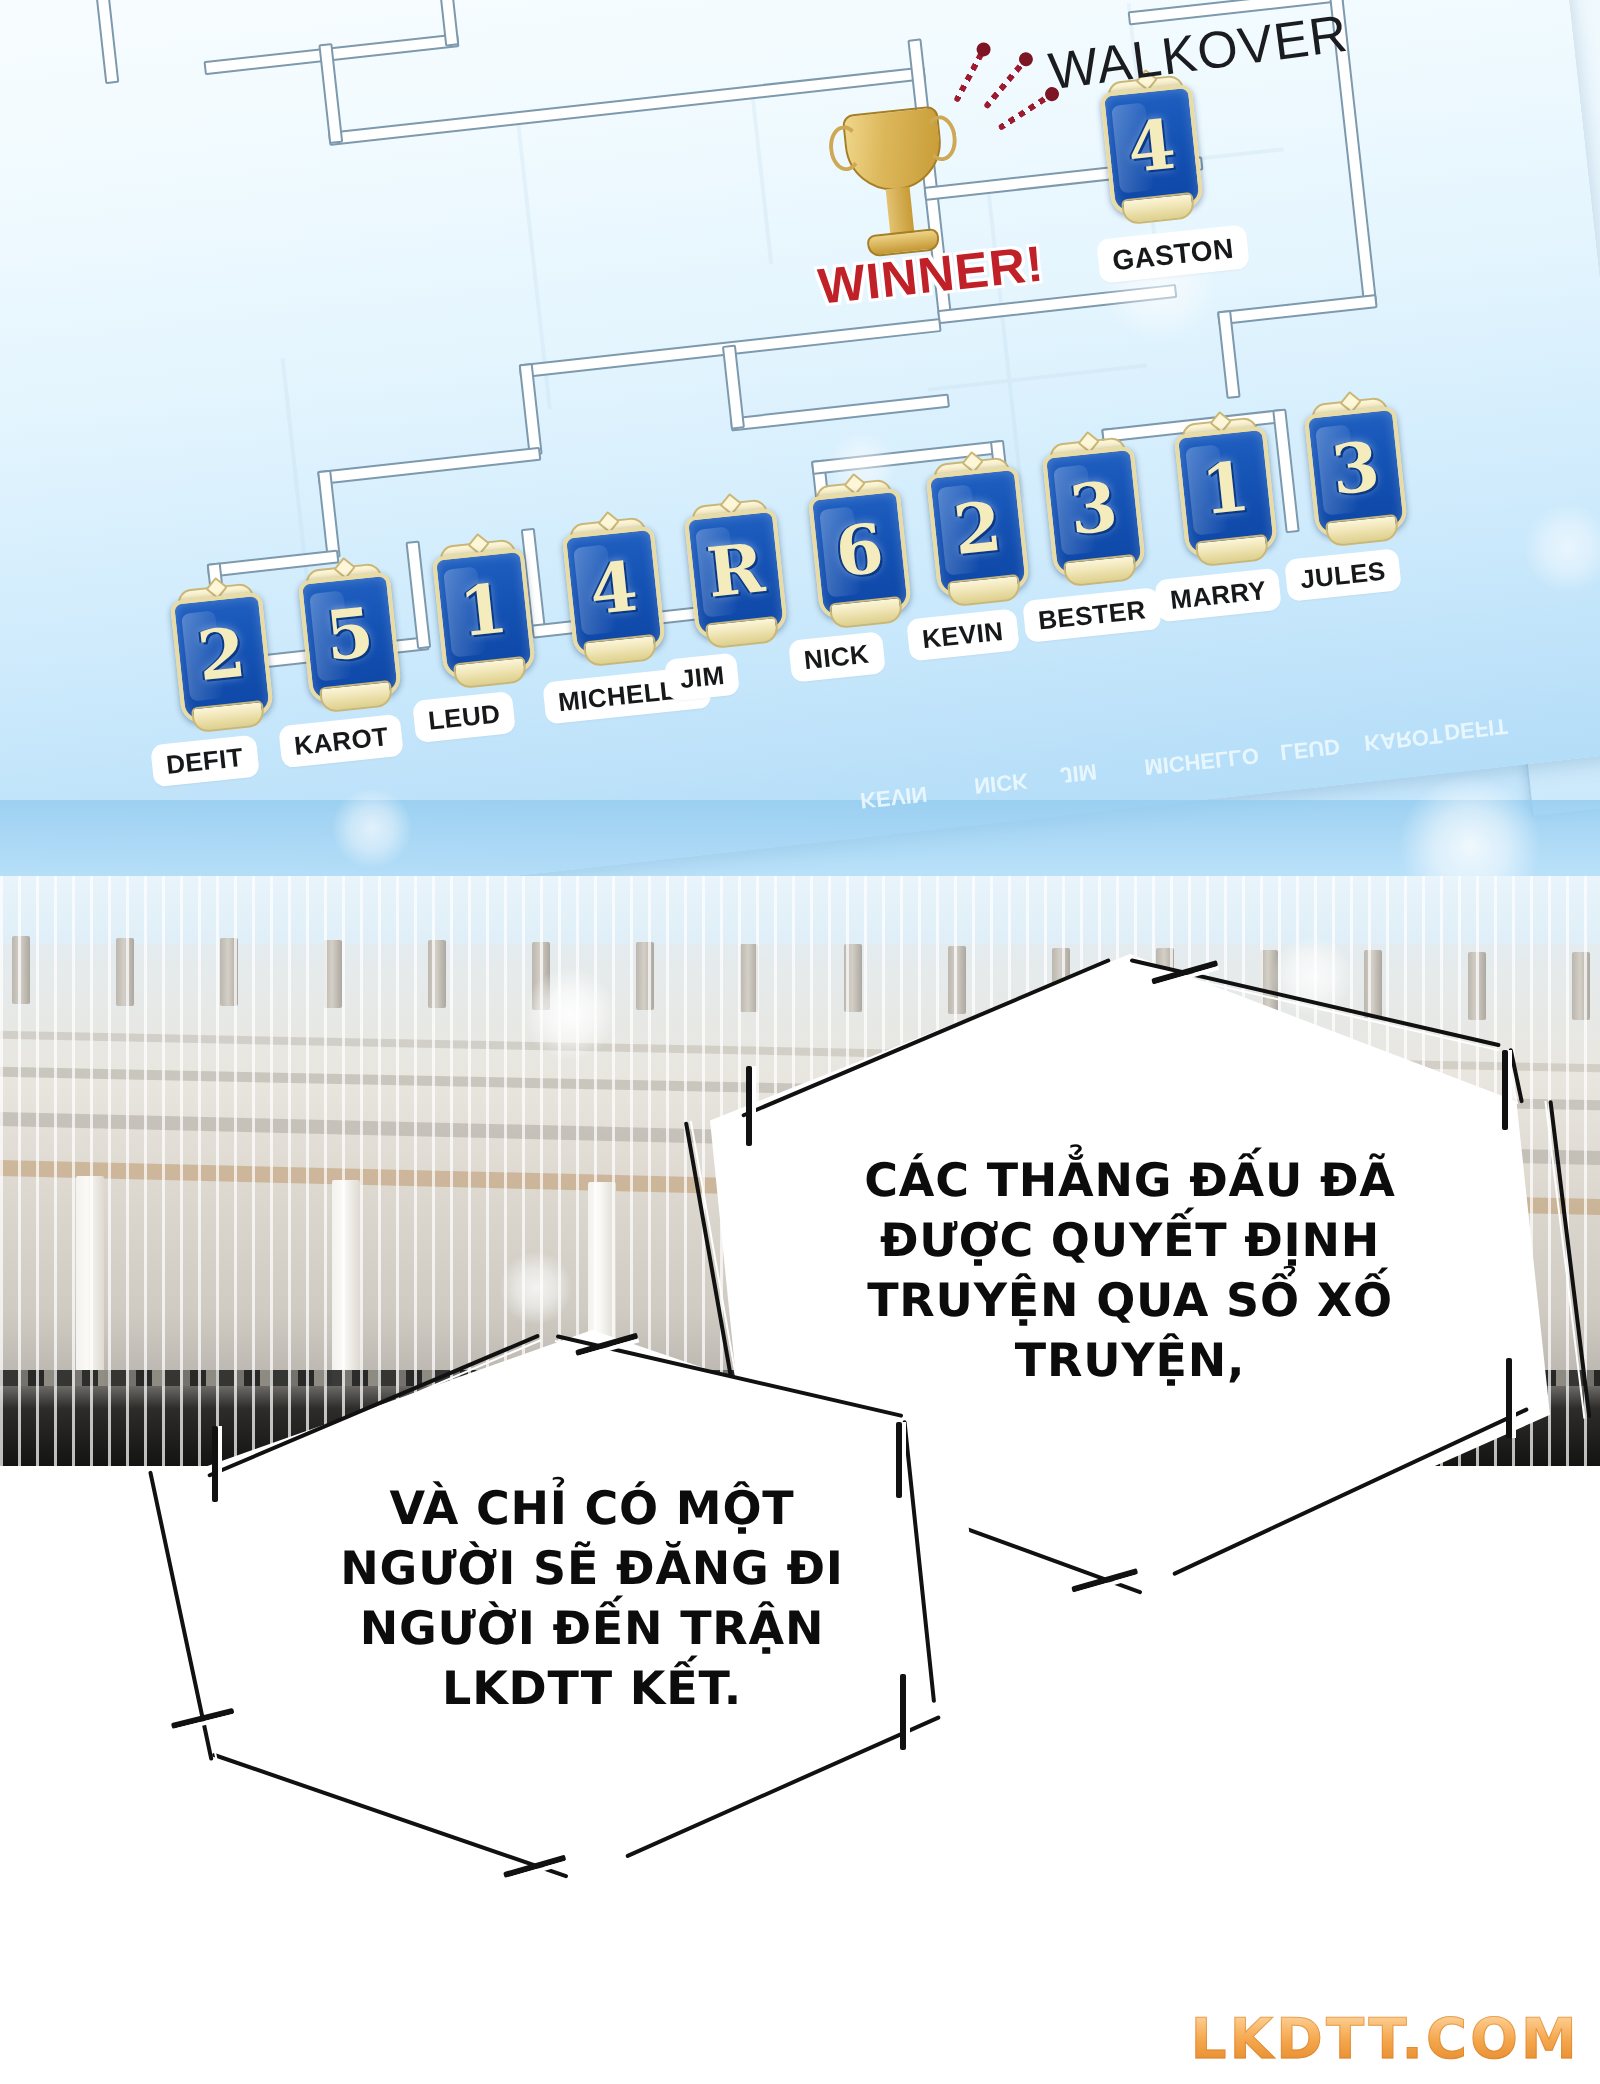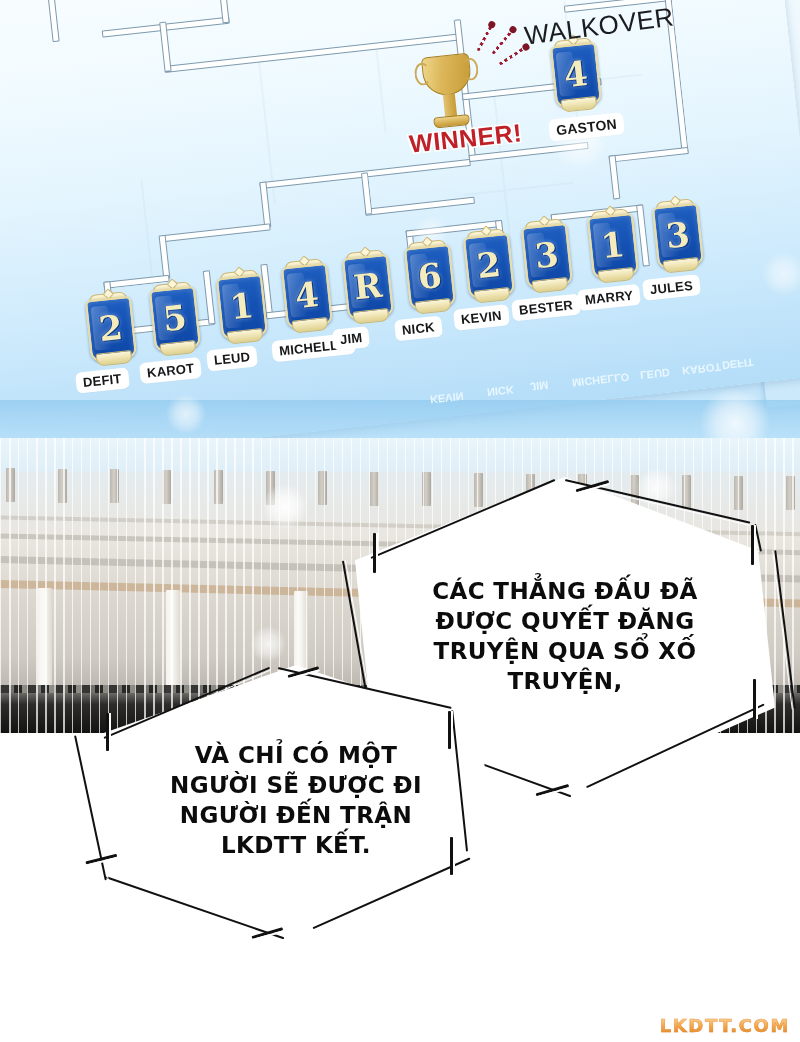--- a/index.html
+++ b/index.html
@@ -133,21 +133,21 @@
     font-family:"DejaVu Sans",sans-serif;font-weight:bold;color:#0c0c0c;
     font-size:23px;line-height:1.30;letter-spacing:.4px;}
   .bub-text span{display:block;}
 
   
   #watermark{position:absolute;right:10px;bottom:6px;text-align:center;}
   #wm-line1{font-family:"DejaVu Sans",sans-serif;font-weight:bold;font-size:15px;letter-spacing:1.1px;
     background:linear-gradient(180deg,#fcd9a8 0%,#f2a34a 55%,#e07f20 100%);
     -webkit-background-clip:text;background-clip:text;color:transparent;
     -webkit-text-stroke:.45px rgba(214,120,30,.55);}
-  #wm-line2{margin-top:2px;font-family:"DejaVu Sans",sans-serif;font-weight:bold;font-size:18px;
+  #wm-line2{margin-top:2px;font-family:"DejaVu Sans",sans-serif;font-weight:bold;font-size:28px;
     letter-spacing:1.6px;
     background:linear-gradient(180deg,#ffe0b0 0%,#f5a84f 50%,#e08322 100%);
     -webkit-background-clip:text;background-clip:text;color:transparent;
     -webkit-text-stroke:.5px rgba(214,120,30,.5);}
 </style>
 </head>
 <body>
 
 <div id="page">
 
@@ -399,21 +399,21 @@
     <div class="bub-edge" style="left:18px;top:252px;width:172px;transform:rotate(260deg);"></div>
     <div class="bub-edge" style="left:16px;top:80px;width:200px;transform:rotate(-23deg);"></div>
     <div class="tick" style="left:236px;top:-8px;height:34px;transform:rotate(74deg);"></div>
     <div class="tick" style="left:396px;top:48px;height:40px;transform:rotate(0deg);"></div>
     <div class="tick" style="left:18px;top:56px;height:40px;transform:rotate(0deg);"></div>
     <div class="tick" style="left:12px;top:212px;height:34px;transform:rotate(76deg);"></div>
     <div class="tick" style="left:196px;top:296px;height:34px;transform:rotate(74deg);"></div>
     <div class="tick" style="left:398px;top:202px;height:40px;transform:rotate(0deg);"></div>
     <div class="bub-text">
         <span>CÁC THẲNG ĐẤU ĐÃ</span>
-        <span>ĐƯỢC QUYẾT ĐĂNG</span>
+        <span>ĐƯỢC QUYẾT ĐỊNH</span>
         <span>TRUYỆN QUA SỔ XỐ</span>
         <span>TRUYỆN,</span>
       </div>
   </div>
 
   <div class="bubble" id="bubble-1" style="left:96px;top:665px;width:400px;height:272px;">
     <div class="bub-shape"></div>
     <div class="bub-edge" style="left:182px;top:2px;width:178px;transform:rotate(13deg);"></div>
     <div class="bub-edge" style="left:356px;top:44px;width:142px;transform:rotate(84deg);"></div>
     <div class="bub-edge" style="left:374px;top:192px;width:172px;transform:rotate(156deg);"></div>
@@ -421,21 +421,21 @@
     <div class="bub-edge" style="left:10px;top:214px;width:148px;transform:rotate(258deg);"></div>
     <div class="bub-edge" style="left:8px;top:72px;width:180px;transform:rotate(-23deg);"></div>
     <div class="tick" style="left:206px;top:-9px;height:32px;transform:rotate(74deg);"></div>
     <div class="tick" style="left:352px;top:46px;height:38px;transform:rotate(0deg);"></div>
     <div class="tick" style="left:10px;top:48px;height:38px;transform:rotate(0deg);"></div>
     <div class="tick" style="left:4px;top:178px;height:32px;transform:rotate(76deg);"></div>
     <div class="tick" style="left:170px;top:252px;height:32px;transform:rotate(74deg);"></div>
     <div class="tick" style="left:354px;top:172px;height:38px;transform:rotate(0deg);"></div>
     <div class="bub-text">
         <span>VÀ CHỈ CÓ MỘT</span>
-        <span>NGƯỜI SẼ ĐƯỢC ĐI</span>
+        <span>NGƯỜI SẼ ĐĂNG ĐI</span>
         <span>NGƯỜI ĐẾN TRẬN</span>
         <span>LKDTT KẾT.</span>
       </div>
   </div>
 
   <div id="watermark">
     <div id="wm-line2">LKDTT.COM</div>
   </div>
 
 </div>

